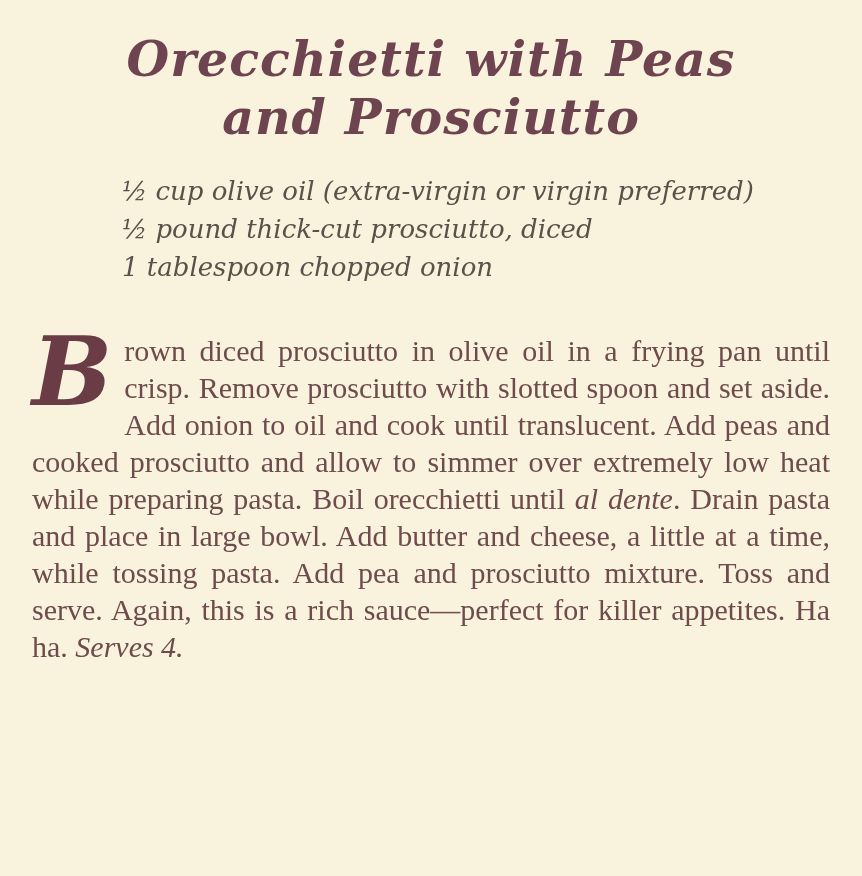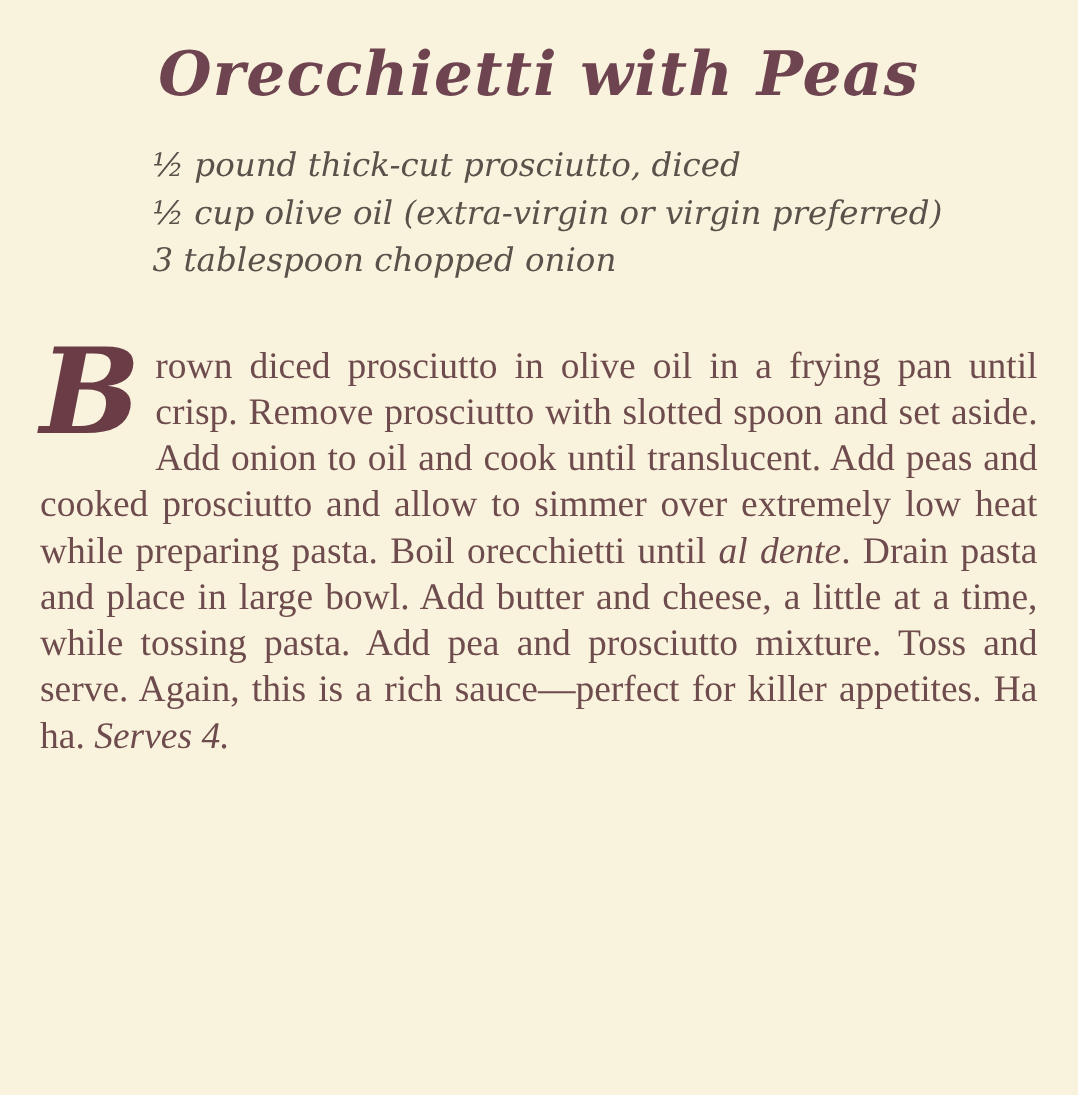--- a/index.html
+++ b/index.html
@@ -66,25 +66,26 @@
     font-style: italic;
   }
 </style>
 </head>
 <body>
 
 <div class="page">
 
   <h1 class="title">
     <span class="title-line">Orecchietti with Peas</span>
+    <span class="title-line">and Prosciutto</span>
   </h1>
 
   <ul class="ingredients">
+    <li>½ cup olive oil (extra-virgin or virgin preferred)</li>
     <li>½ pound thick-cut prosciutto, diced</li>
-    <li>½ cup olive oil (extra-virgin or virgin preferred)</li>
-    <li>3 tablespoon chopped onion</li>
+    <li>1 tablespoon chopped onion</li>
   </ul>
 
   <p class="instructions">
     <span class="dropcap">B</span><span>rown diced prosciutto in olive oil in a frying pan until crisp. Remove prosciutto with slotted spoon and set aside. Add onion to oil and cook until translucent. Add peas and cooked prosciutto and allow to simmer over extremely low heat while preparing pasta. Boil orecchietti until </span><em>al dente</em><span>. Drain pasta and place in large bowl. Add butter and cheese, a little at a time, while tossing pasta. Add pea and prosciutto mixture. Toss and serve. Again, this is a rich sauce—perfect for killer appetites. Ha ha. </span><em>Serves 4.</em>
   </p>
 
 </div>
 
 </body></html>

